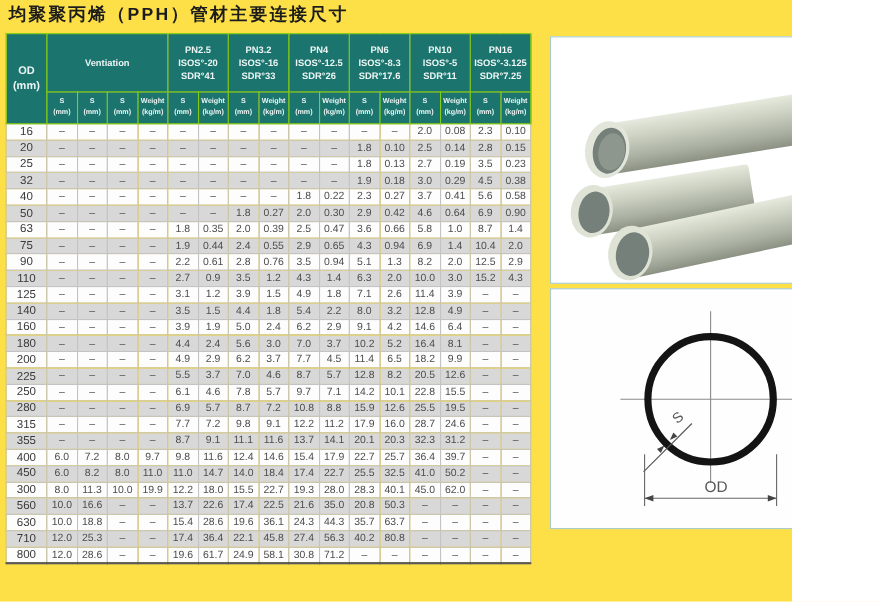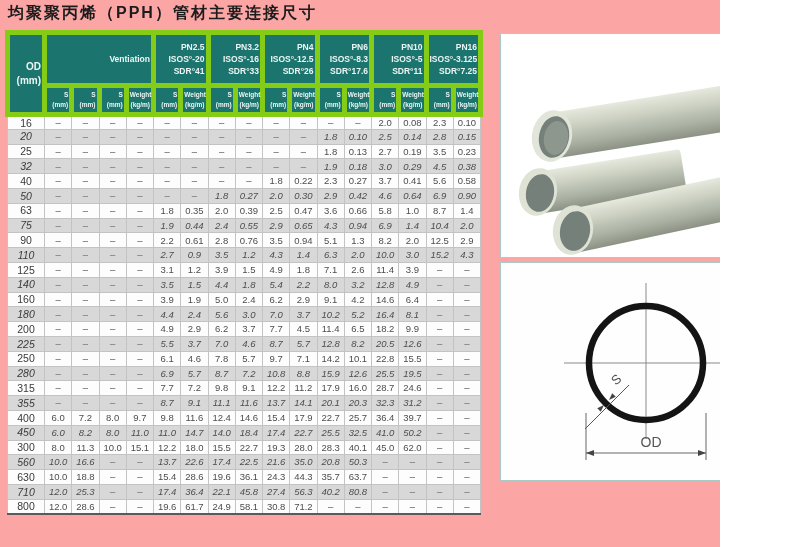--- a/index.html
+++ b/index.html
@@ -1,45 +1,45 @@
 <!DOCTYPE html>
 <html><head>
 <meta charset="utf-8">
 <style>
   * { margin:0; padding:0; box-sizing:border-box; }
   html,body { background:#fff; }
   .page {
-    position:relative; width:720px; height:547px; background:#fca5a5;
+    position:relative; width:720px; height:547px; background:#fde047;
     font-family:"Liberation Sans", sans-serif; overflow:hidden;
   }
   .title {
     position:absolute; left:8px; top:3px;
     font-size:16px; font-weight:bold; color:#1c1c1c; letter-spacing:2px;
   }
   
   table.spec {
     position:absolute; left:5px; top:30px; width:478px;
     border-collapse:collapse; table-layout:fixed;
     border-bottom:2px solid #5a5a5a;
   }
   table.spec thead th {
-    background:#1b746e; color:#ecf5f3; text-align:right; vertical-align:middle;
-    border:5px solid #84cc16; white-space:pre-line; padding:1px; font-weight:bold;
+    background:#1b746e; color:#ecf5f3; text-align:center; vertical-align:middle;
+    border:1px solid #84cc16; white-space:pre-line; padding:1px; font-weight:bold;
   }
   th.od-th { font-size:10px; line-height:1.35; }
   th.group-th { font-size:8.5px; line-height:1.45; height:53px; }
   th.sub-th { font-size:6.5px; line-height:1.5; height:29px; font-weight:normal; }
   table.spec tbody td {
     border:1px solid #c3c3c3; text-align:center; vertical-align:middle;
     height:14.8px; padding:0; font-size:9.5px; color:#4d4d4d; line-height:1;
     overflow:hidden;
   }
   table.spec tbody td.od { font-size:10.5px; color:#3a3a3a; }
   tr.plain  { background:#fdfdfd; }
-  tr.shaded { background:#d8d8d8;font-style:italic; }
+  tr.shaded { background:#d8d8d8; }
   
   .photo-box {
     position:absolute; left:500px; top:33px; width:290px; height:225px;
     background:#ffffff; border:1px solid #a9cac5;
   }
   .diagram-box {
     position:absolute; left:500px; top:262px; width:290px; height:219px;
     background:#fdfefd; border:1px solid #a9cac5;
   }
   svg { display:block; }
@@ -547,21 +547,21 @@
           <td>41.0</td>
           <td>50.2</td>
           <td>–</td>
           <td>–</td>
         </tr>
         <tr class="plain">
           <td class="od">300</td>
           <td>8.0</td>
           <td>11.3</td>
           <td>10.0</td>
-          <td>15.1</td>
+          <td>19.9</td>
           <td>12.2</td>
           <td>18.0</td>
           <td>15.5</td>
           <td>22.7</td>
           <td>19.3</td>
           <td>28.0</td>
           <td>28.3</td>
           <td>40.1</td>
           <td>45.0</td>
           <td>62.0</td>

